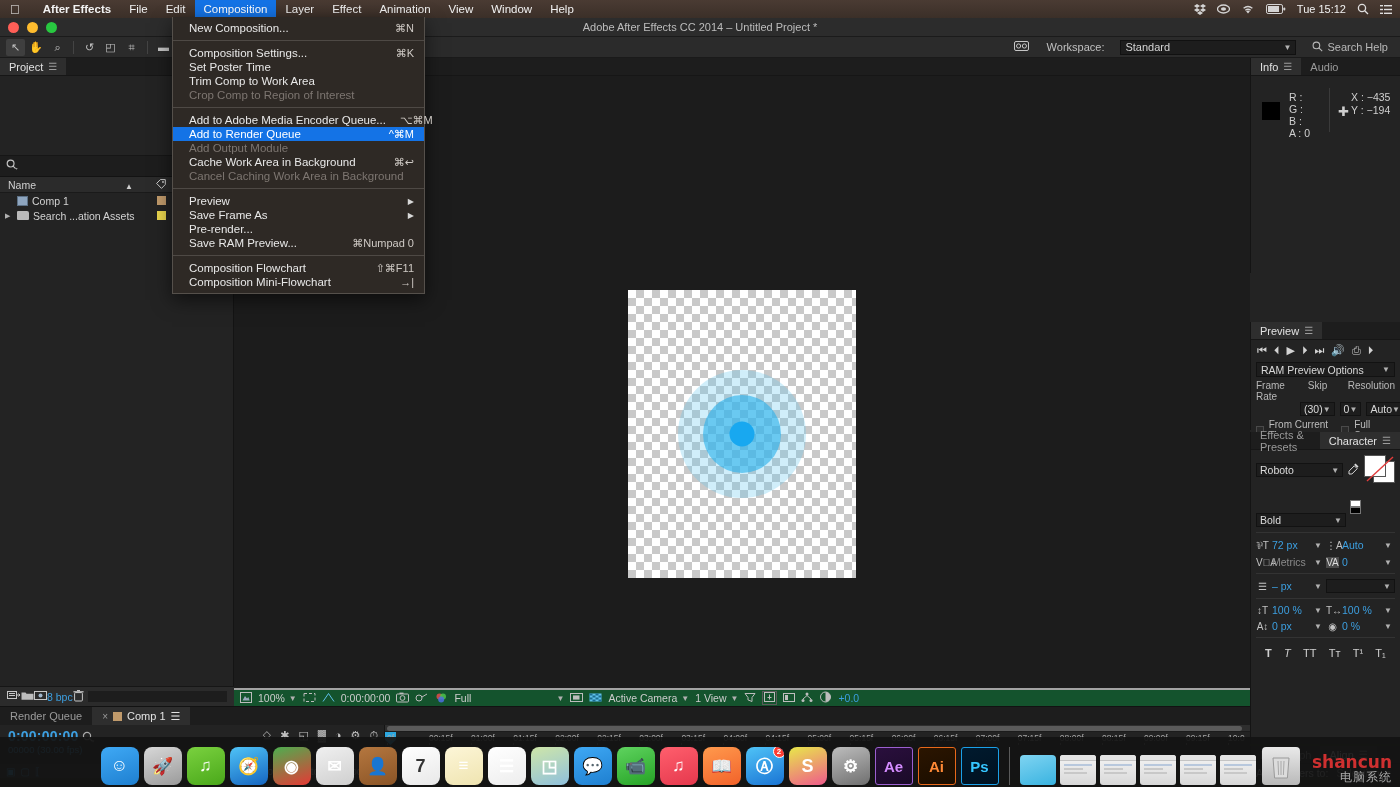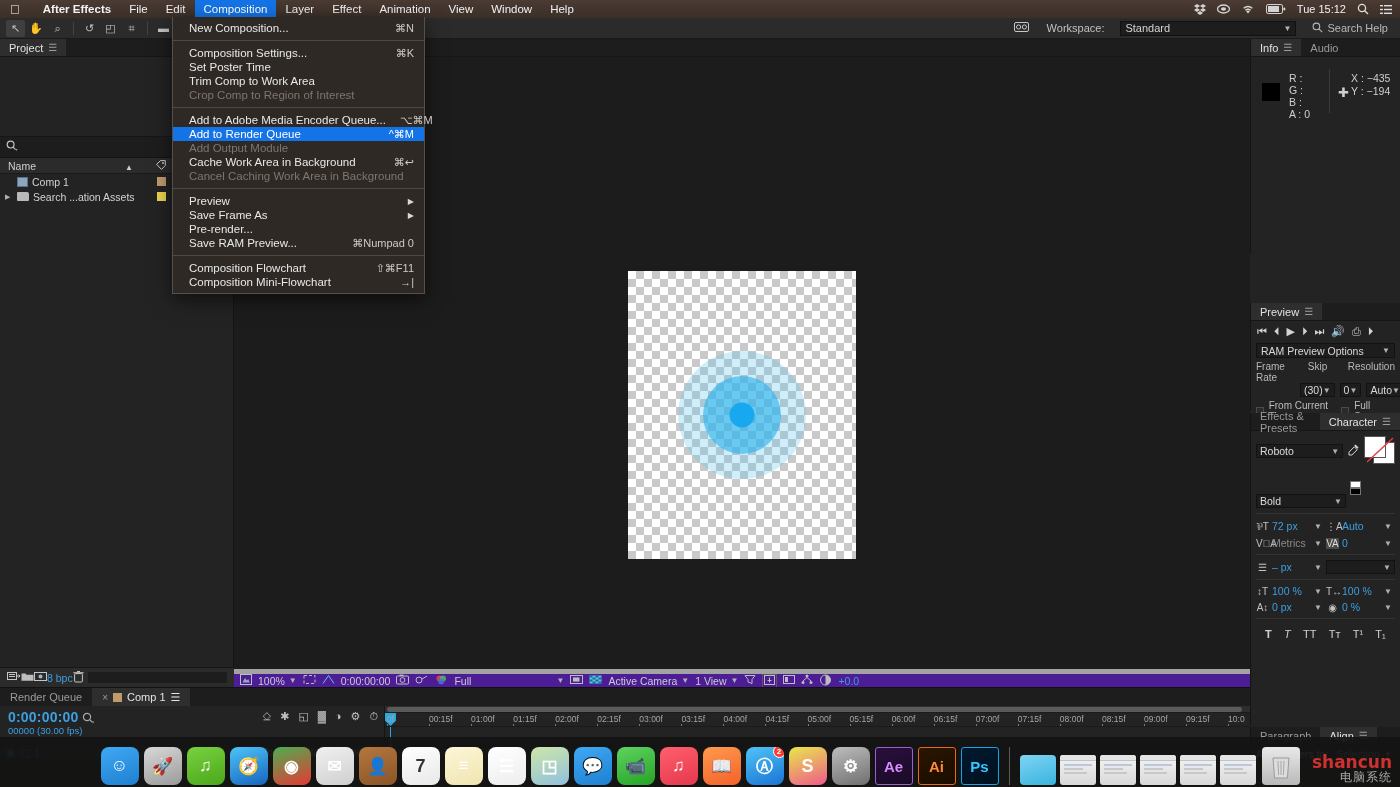--- a/index.html
+++ b/index.html
@@ -195,21 +195,21 @@
     position: absolute; left: 50%; top: 50%; transform: translate(-50%,-50%);
     width: 78px; height: 78px; border-radius: 50%;
     background: rgba(44,178,235,.62);
   }
   .ring-core {
     position: absolute; left: 50%; top: 50%; transform: translate(-50%,-50%);
     width: 25px; height: 25px; border-radius: 50%;
     background: #18a8f0;
   }
   .comp-footer {
-    height: 18px; background: #4c1d95; border-top: 5px solid #a3a3a3;
+    height: 18px; background: #14532d; border-top: 2px solid #a3a3a3;
     display: flex; align-items: center; gap: 6px; padding: 0 6px;
     font-size: 10.5px; color: #cccccc;
   }
   .cf-dd { display: flex; align-items: center; gap: 4px; }
   .cv { font-size: 8px; color: #b0b0b0; }
   .blue { color: #3c9fe0; }
 
   
   #infoPanel { left: 1250px; top: 0; width: 150px; height: 215px; border-left: 1px solid #141414; }
   .info-body { padding: 8px 0 0 0; position: relative; height: 195px; }
@@ -402,20 +402,28 @@
               <rect x="0" y="8.6" width="3" height="1.4"></rect>
               <rect x="4" y="8.6" width="8" height="1.4"></rect>
             </g>
           </svg>
       </span>
     </div>
   </div>
 
   <div class="ae">
 
+    <div class="ae-title">
+      <div class="traffic">
+        <span class="dot r"></span>
+        <span class="dot y"></span>
+        <span class="dot g"></span>
+      </div>
+      <div class="ae-title-text">Adobe After Effects CC 2014 – Untitled Project *</div>
+    </div>
 
     <div class="ae-tools">
       <div id="toolbarTools" style="display:flex;align-items:center;gap:2px;">
           <div class="tool on">↖</div>
           <div class="tool">✋</div>
           <div class="tool">⌕</div>
           <div class="tool-sep"></div>
           <div class="tool">↺</div>
           <div class="tool">◰</div>
           <div class="tool">⌗</div>

